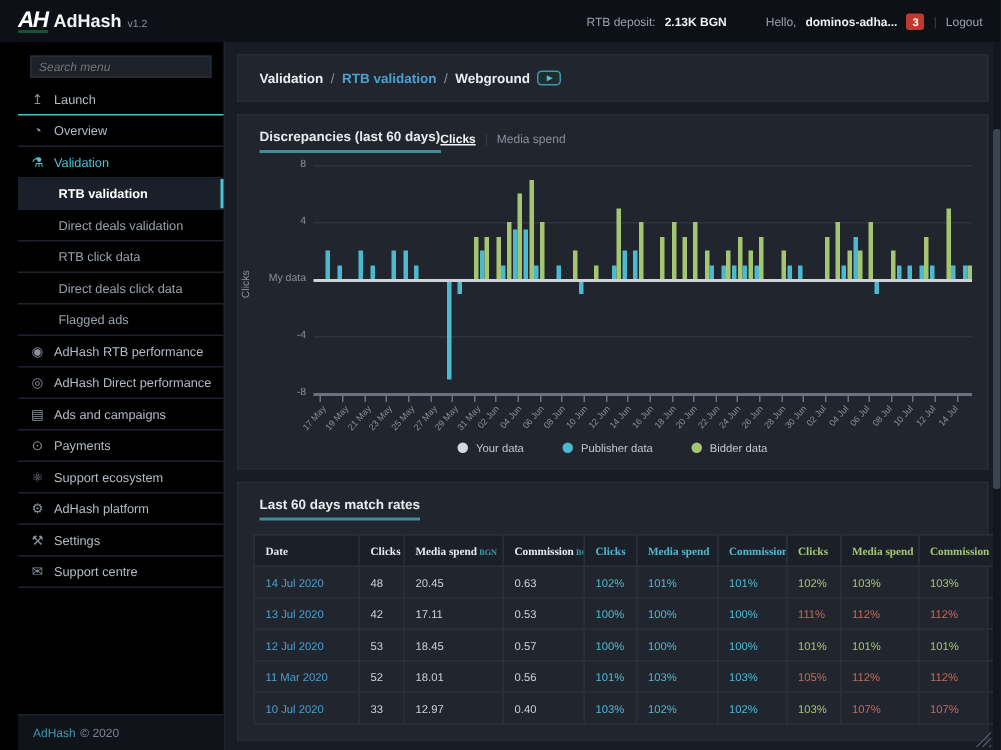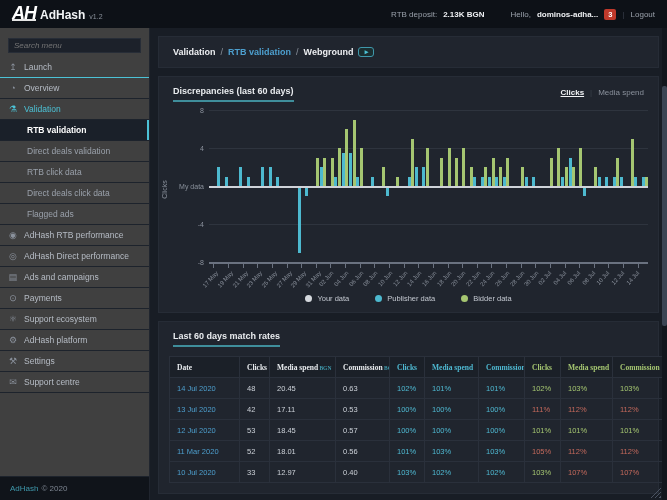--- a/index.html
+++ b/index.html
@@ -3,32 +3,32 @@
 <meta charset="utf-8">
 <style>
   * { margin:0; padding:0; box-sizing:border-box; }
   html,body { width:667px; height:500px; overflow:hidden; }
   body { background:#181d25; font-family:"Liberation Sans", sans-serif; color:#c9ced6; position:relative; }
 
   
   .topbar { position:absolute; top:0; left:0; right:0; height:28px; background:#0d1117;
             display:flex; align-items:center; padding:0 12px; z-index:9; }
   .logo { display:flex; align-items:baseline; gap:4px; }
-  .logo-mark { font-weight:bold; font-style:italic; font-size:18px; color:#fff; letter-spacing:-1px;
-               border-bottom:2px solid #e5e5e5; line-height:12px; }
+  .logo-mark { font-weight:bold; font-style:italic; font-size:15px; color:#fff; letter-spacing:-1px;
+               border-bottom:2px solid #14532d; line-height:12px; }
   .logo-text { font-weight:bold; font-size:12px; color:#f2f4f6; }
   .logo-version { font-size:7px; color:#8a919c; }
   .topbar-right { margin-left:auto; display:flex; align-items:center; gap:6px; font-size:8px; color:#9aa1ab; }
   .topbar-right b { color:#eef0f3; }
   .badge { background:#c0392b; color:#fff; font-size:7.5px; font-weight:bold; padding:1px 4px; border-radius:2px; }
   .tb-sep { color:#39404b; }
 
   
-  .sidebar { position:absolute; top:28px; left:0; width:150px; bottom:0; background:#404040;
-             display:flex; flex-direction:column; border-right:1px solid #20252e; }
+  .sidebar { position:absolute; top:28px; left:0; width:150px; bottom:0; background:#000000;
+             display:flex; flex-direction:column; border-right:1px solid #20252e;padding-left:12px; }
   .search-box { margin:6px 8px 4px 8px; }
   .search-box input { width:100%; height:15px; background:#1c212a; border:1px solid #272d37;
              color:#8a919c; font-size:8px; font-style:italic; padding:0 5px; font-family:"Liberation Sans",sans-serif; }
   .nav { flex:0 0 auto; }
   .nav-item { display:flex; align-items:center; gap:6px; height:21px; padding:0 8px;
               border-bottom:1px solid #1d232c; font-size:8.5px; color:#b6bcc5; cursor:default; }
   .nav-item .nav-icon { width:10px; font-size:9px; color:#8a919c; text-align:center; }
   .nav-item.child { padding-left:27px; color:#9aa1ab; }
   .nav-item.accent-divider { border-bottom:1px solid #4cc2d6; }
   .nav-item.active-parent { color:#4cc2d6; }
@@ -44,21 +44,21 @@
   .panel { background:#20252e; margin:8px 8px 0 8px; border:1px solid #262c36; }
 
   .breadcrumb { height:32px; display:flex; align-items:center; padding:0 14px; font-size:9px; font-weight:bold; gap:5px; }
   .crumb-plain { color:#eceef1; }
   .crumb-link { color:#4d9fce; }
   .crumb-sep { color:#8a919c; font-weight:normal; }
   .play-badge { display:inline-flex; align-items:center; justify-content:center; width:16px; height:10px;
                 border:1px solid #3f98ab; border-radius:3px; background:#1b2e30; color:#4cc2d6; font-size:7px; }
 
   
-  .panel-head { display:flex; align-items:flex-start; justify-content:space-between; padding:9px 14px 2px 14px; }
+  .panel-head { display:flex; align-items:flex-start; padding:9px 14px 2px 14px; }
   .panel-title { font-size:9px; font-weight:bold; color:#e8ebee; padding-bottom:4px; border-bottom:2px solid #3f8e9b; }
   .toggle { font-size:8px; display:flex; gap:6px; align-items:center; margin-top:2px; }
   .toggle .opt-active { color:#f2f4f6; font-weight:bold; text-decoration:underline; }
   .toggle .opt { color:#8a919c; }
   .toggle .t-sep { color:#3a414c; }
 
   .chart-row { display:flex; padding:6px 10px 0 4px; height:158px; }
   .ylab-wrap { width:12px; position:relative; }
   .ylab { position:absolute; top:50%; left:-8px; transform:rotate(-90deg) translateX(0);
           font-size:7px; color:#8a919c; white-space:nowrap; }

